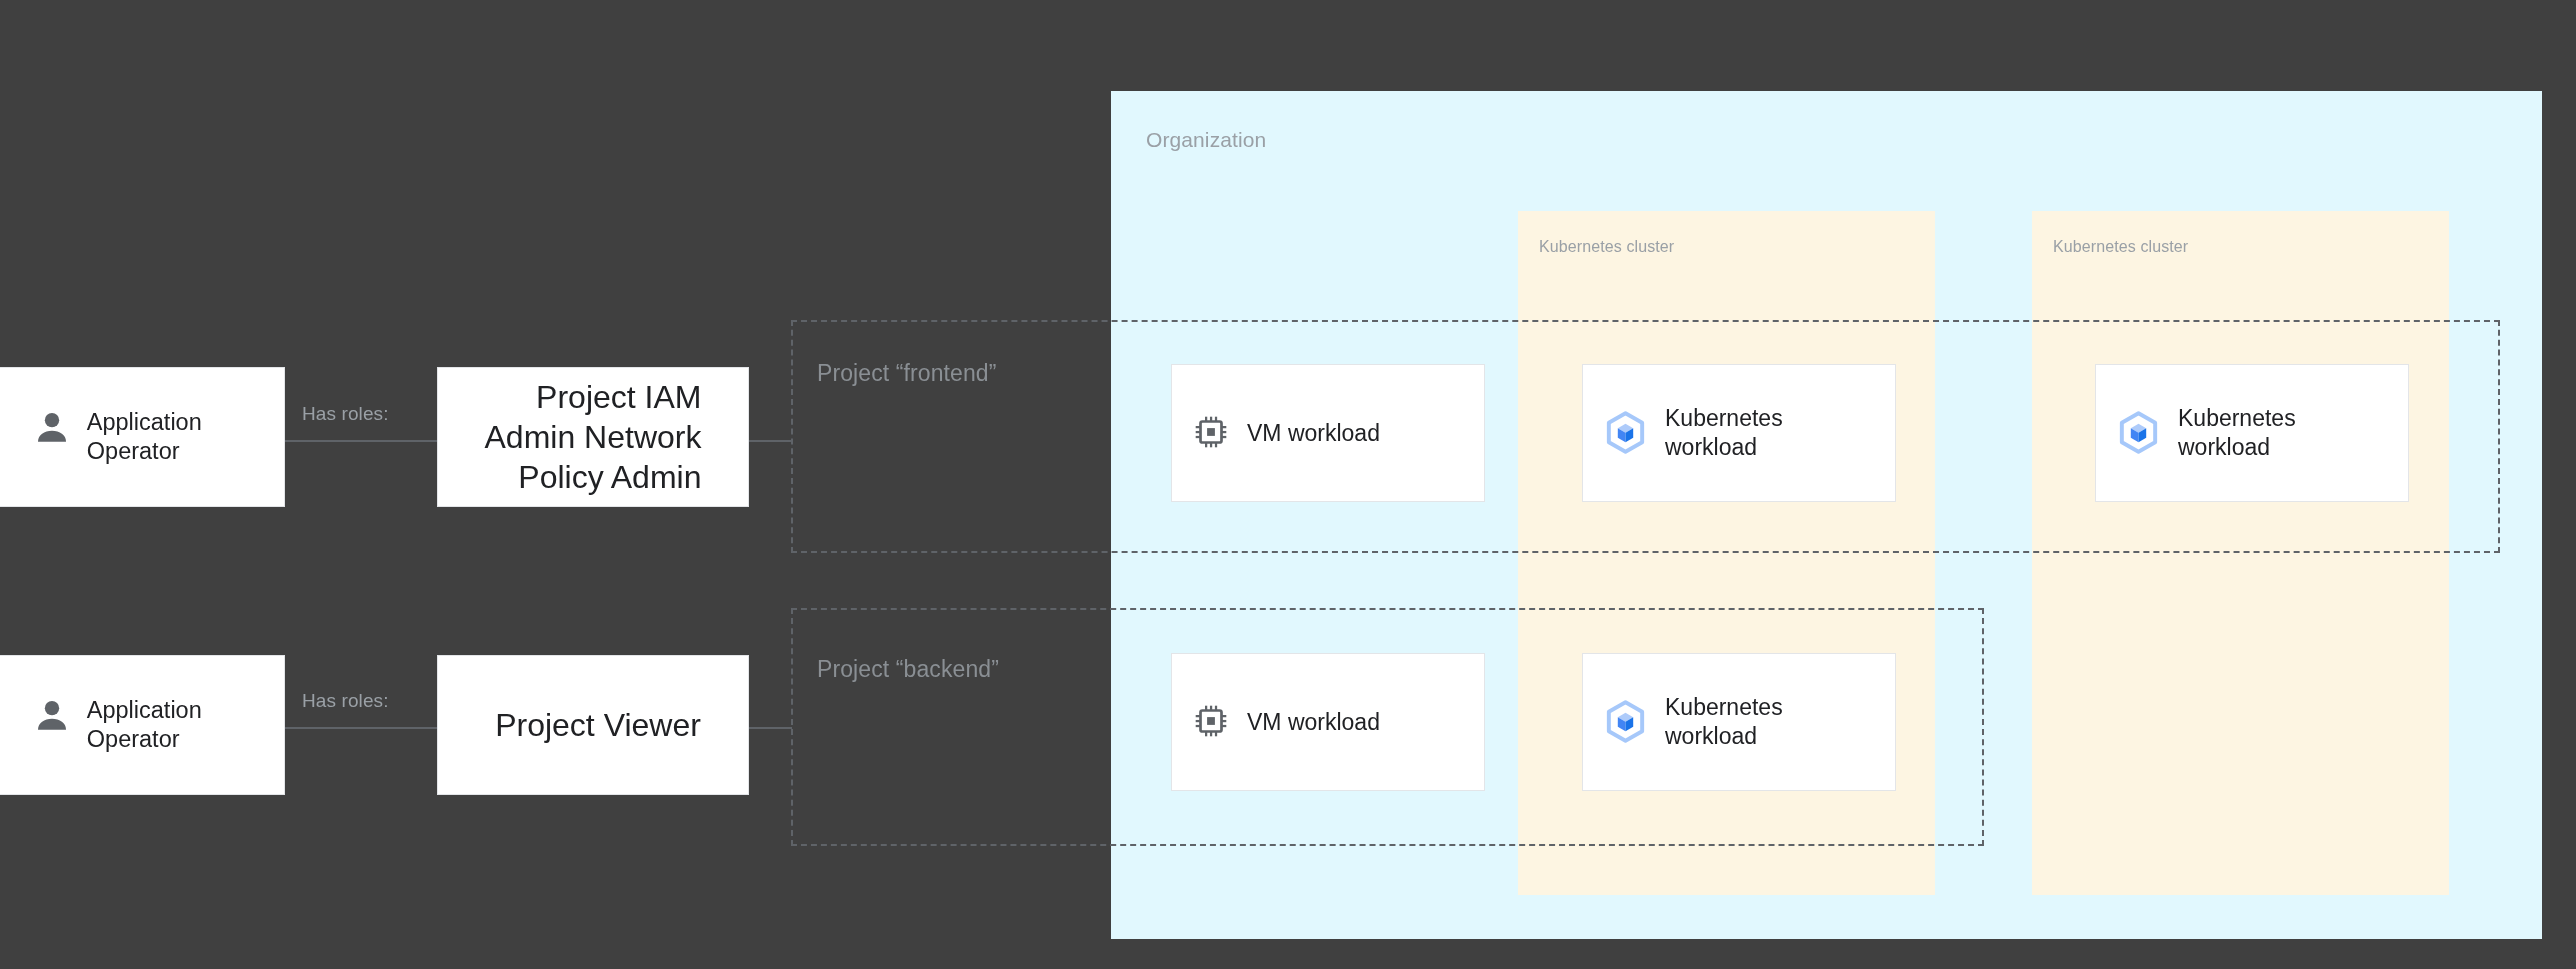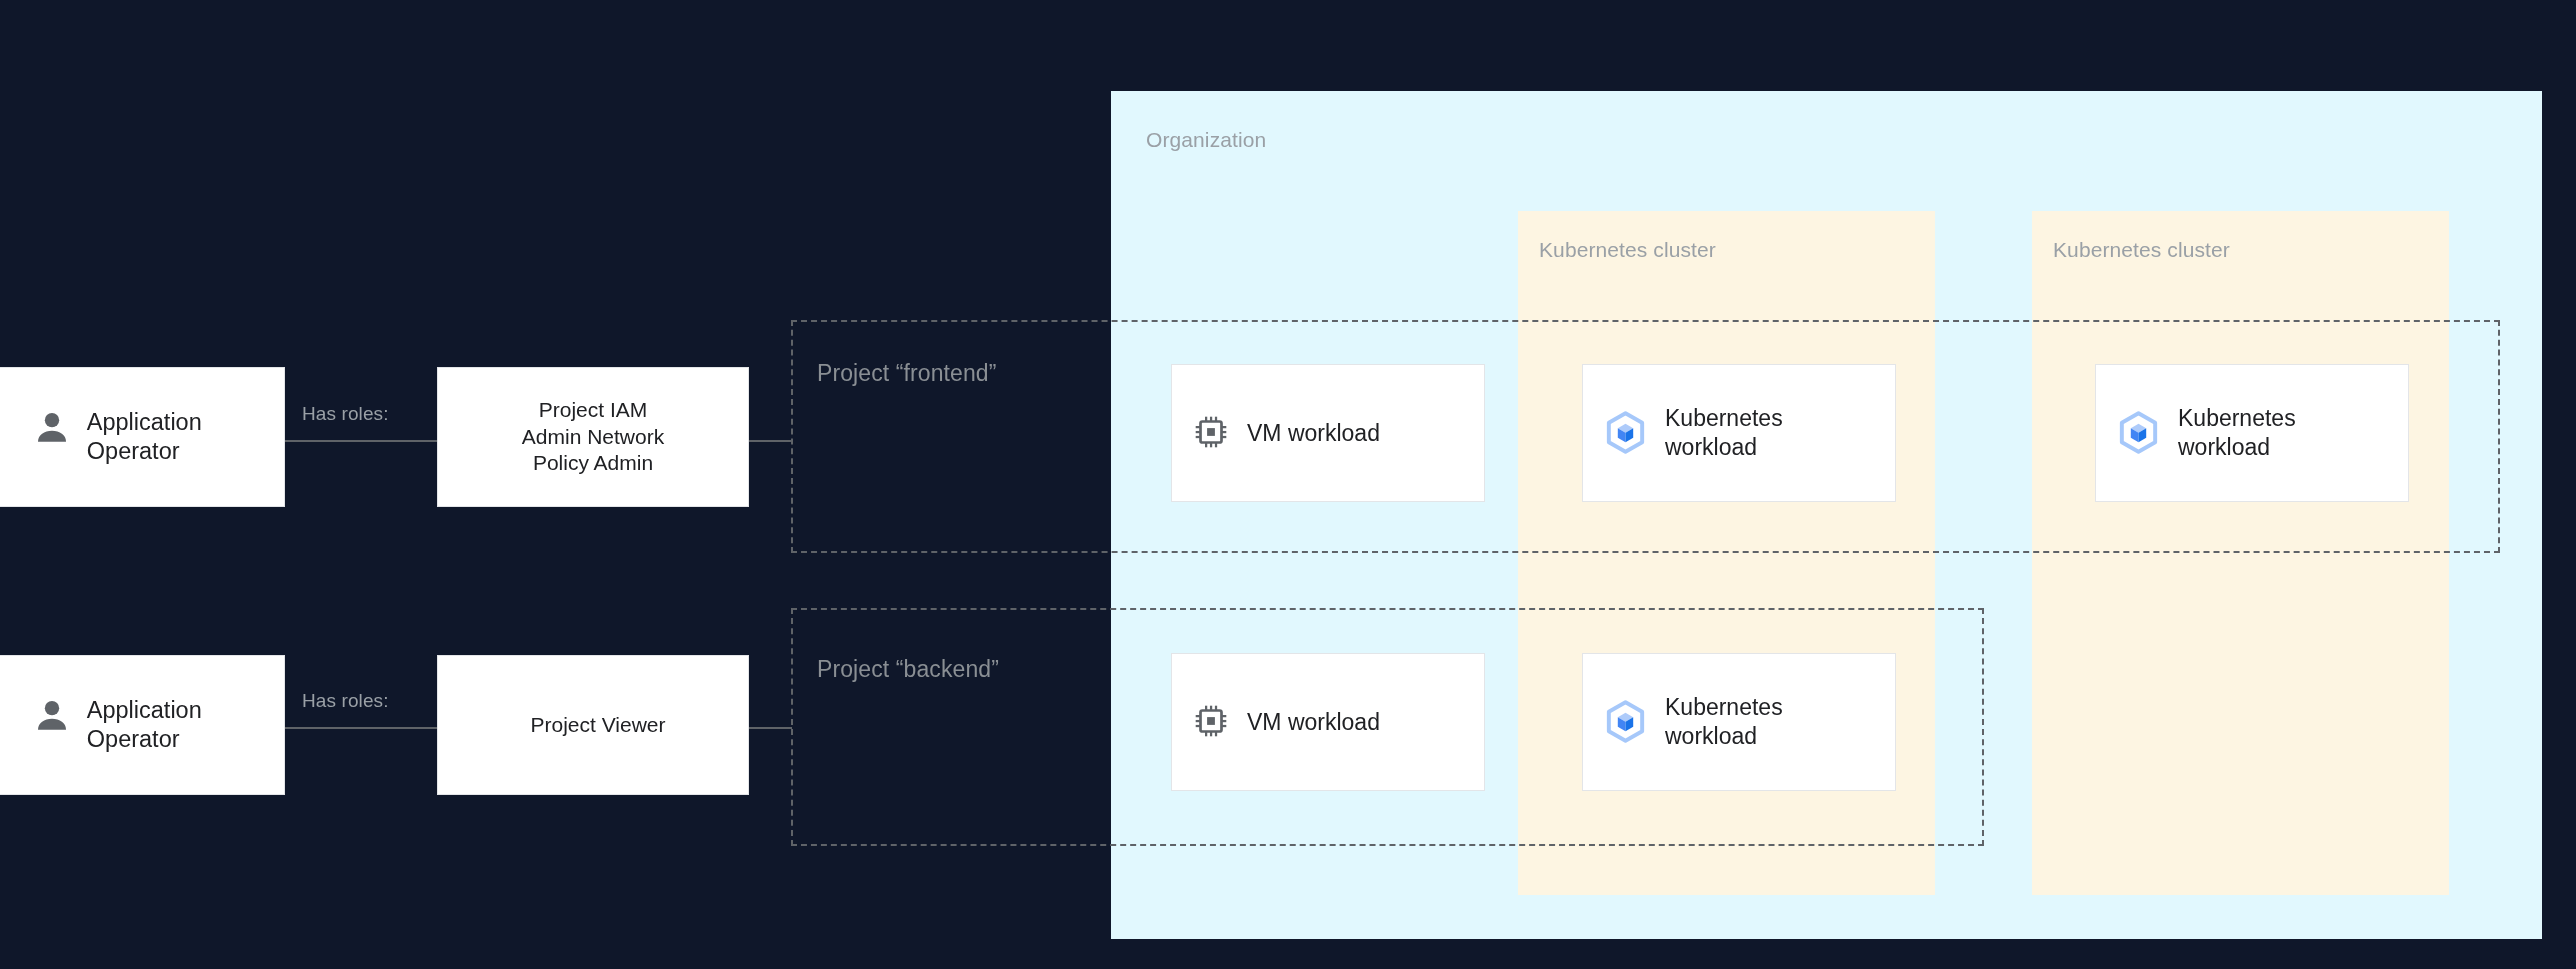--- a/index.html
+++ b/index.html
@@ -8,21 +8,21 @@
     background: #ffffff;
   }
   body {
     font-family: "Liberation Sans", sans-serif;
     -webkit-font-smoothing: antialiased;
   }
   #canvas {
     position: relative;
     width: 2576px;
     height: 970px;
-    background: #0f172a;
+    background: #404040;
     overflow: hidden;
   }
 
   
   .org-box {
     position: absolute;
     left: 1111px;
     top: 91px;
     width: 1431px;
     height: 848px;
@@ -42,21 +42,21 @@
     background: #FDF5E2;
     top: 211px;
     width: 417px;
     height: 684px;
   }
   .cluster-1 { left: 1518px; }
   .cluster-2 { left: 2032px; }
   .cluster-label {
     position: absolute;
     top: 238px;
-    font-size: 21px;
+    font-size: 16px;
     color: #9AA0A6;
     letter-spacing: 0.1px;
   }
   .cluster-label-1 { left: 1539px; }
   .cluster-label-2 { left: 2053px; }
 
   
   .project-box {
     position: absolute;
     border: 2.1px dashed #5F6368;
@@ -115,24 +115,24 @@
   }
 
   .role-box {
     left: 437px;
     width: 312px;
     height: 140px;
   }
   .role-box.row1 { top: 367px; }
   .role-box.row2 { top: 655px; padding-left: 10px; }
   .role-label {
-    font-size: 21px;
+    font-size: 32px;
     color: #202124;
     line-height: 1.26;
-    text-align: center;
+    text-align: right;
     padding: 0 8.3px;
   }
 
   .workload-box {
     width: 314px;
     height: 138px;
   }
   .workload-inner {
     display: flex;
     align-items: center;

